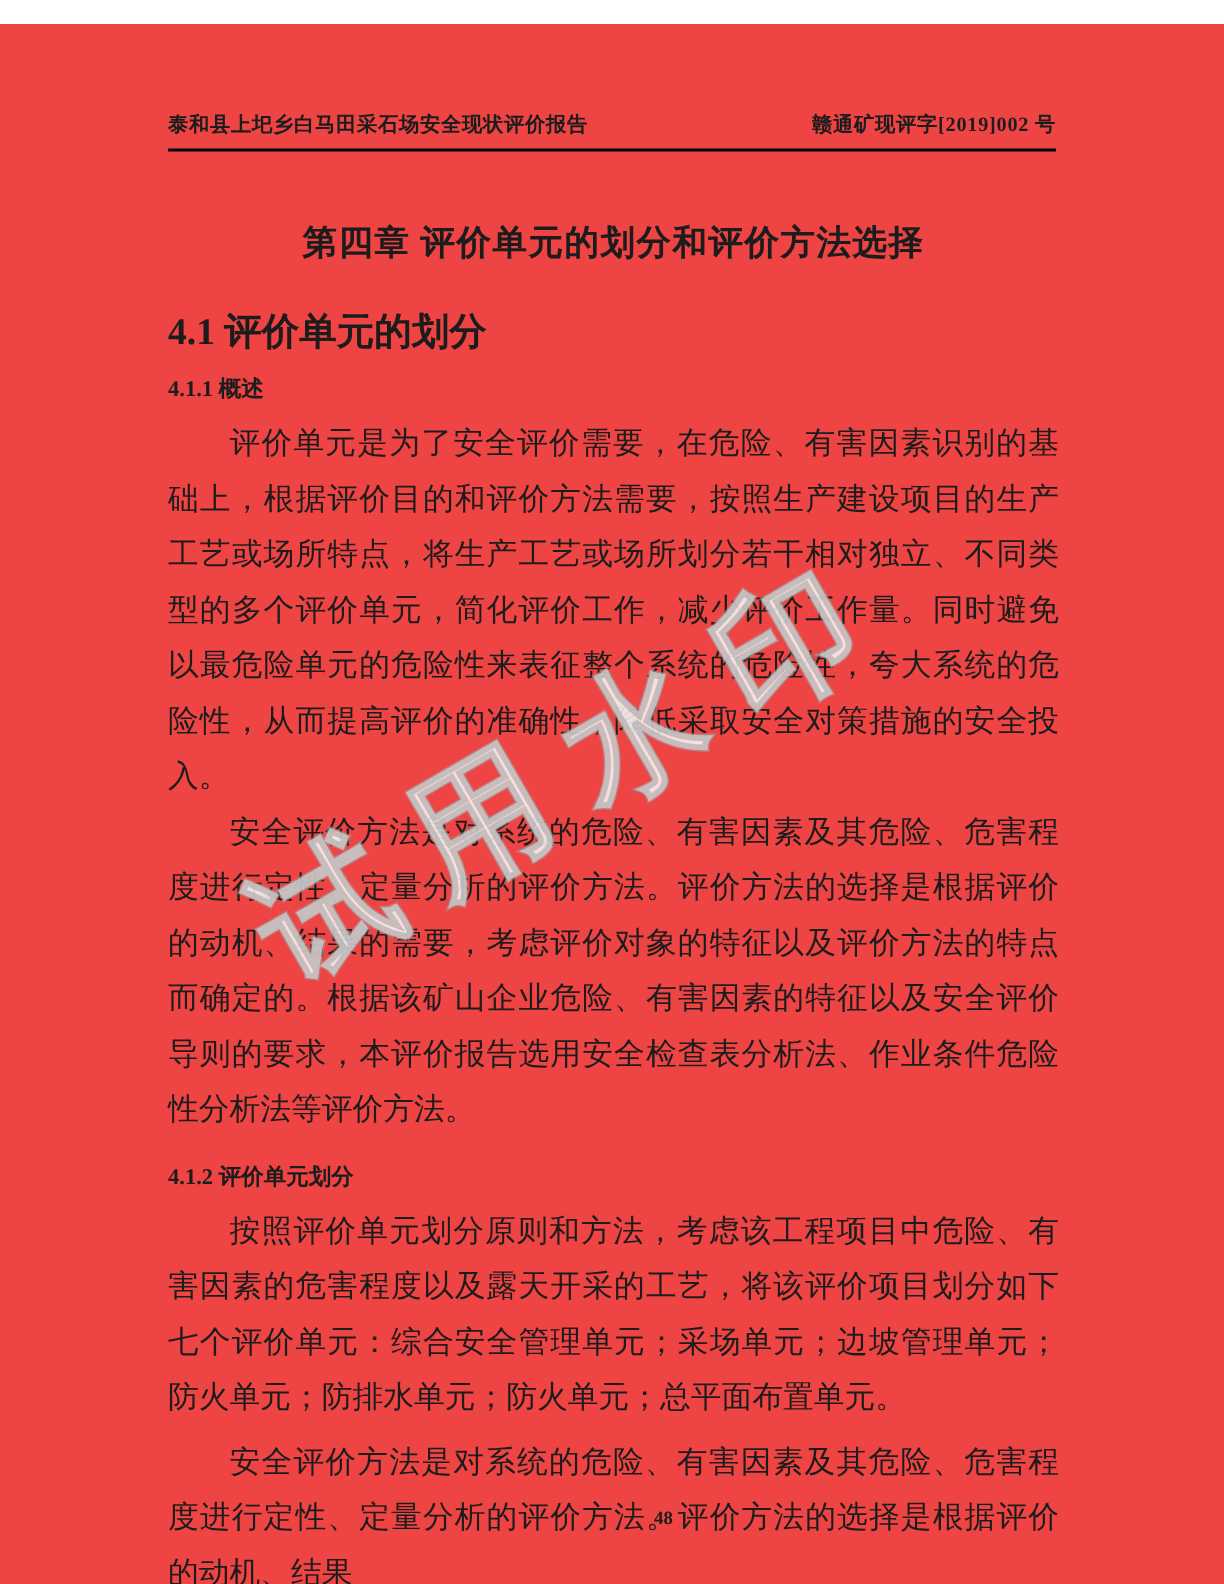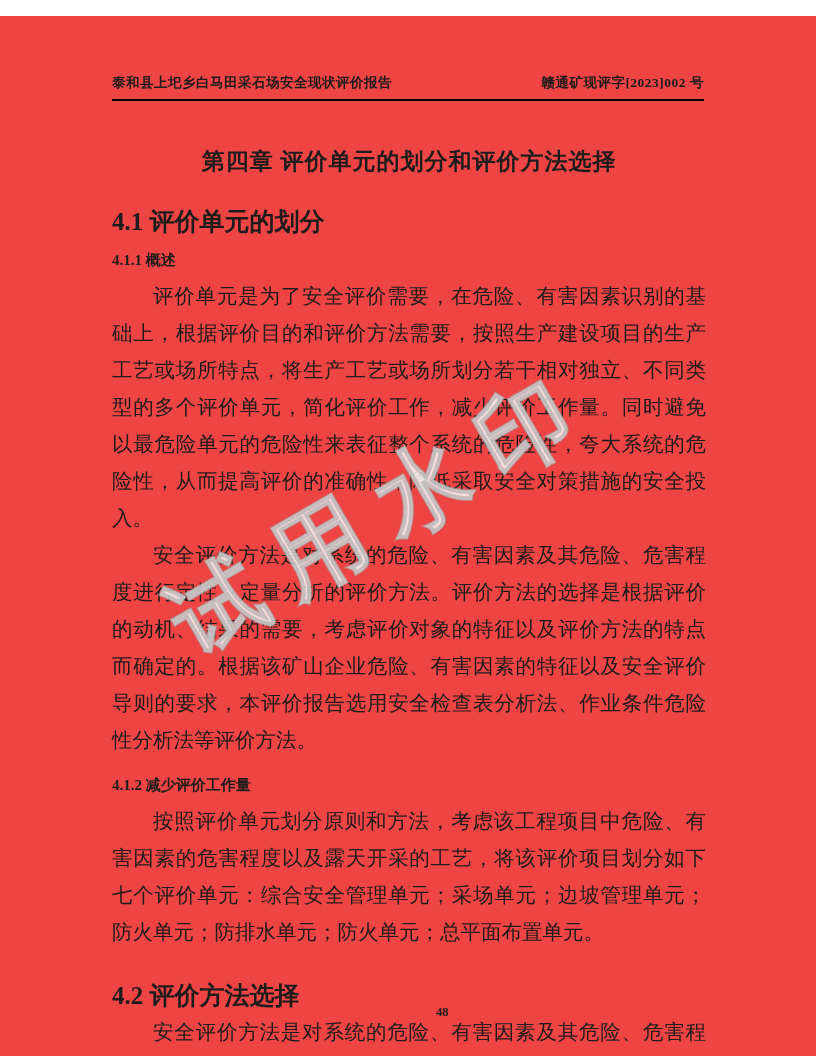--- a/index.html
+++ b/index.html
@@ -100,40 +100,39 @@
     font-weight: bold;
   }
 </style>
 </head>
 <body>
 
 <div class="page">
 
   <div class="page-header">
     <span>泰和县上圯乡白马田采石场安全现状评价报告</span>
-    <span>赣通矿现评字[2023]002 号</span>
+    <span>赣通矿现评字[2019]002 号</span>
   </div>
 
   <div class="content">
 
     <h1 class="chapter-title">第四章 评价单元的划分和评价方法选择</h1>
 
     <h2 class="h-level2">4.1 评价单元的划分</h2>
 
     <h3 class="h-level3">4.1.1 概述</h3>
 
     <p class="body-para">评价单元是为了安全评价需要，在危险、有害因素识别的基础上，根据评价目的和评价方法需要，按照生产建设项目的生产工艺或场所特点，将生产工艺或场所划分若干相对独立、不同类型的多个评价单元，简化评价工作，减少评价工作量。同时避免以最危险单元的危险性来表征整个系统的危险性，夸大系统的危险性，从而提高评价的准确性，降低采取安全对策措施的安全投入。</p>
 
     <p class="body-para no-gap">安全评价方法是对系统的危险、有害因素及其危险、危害程度进行定性、定量分析的评价方法。评价方法的选择是根据评价的动机、结果的需要，考虑评价对象的特征以及评价方法的特点而确定的。根据该矿山企业危险、有害因素的特征以及安全评价导则的要求，本评价报告选用安全检查表分析法、作业条件危险性分析法等评价方法。</p>
 
-    <h3 class="h-level3">4.1.2 减少评价工作量</h3>
+    <h3 class="h-level3">4.1.2 评价单元划分</h3>
 
     <p class="body-para">按照评价单元划分原则和方法，考虑该工程项目中危险、有害因素的危害程度以及露天开采的工艺，将该评价项目划分如下七个评价单元：综合安全管理单元；采场单元；边坡管理单元；防火单元；防排水单元；防火单元；总平面布置单元。</p>
 
-    <h2 class="h-level2">4.2 评价方法选择</h2>
 
     <p class="body-para">安全评价方法是对系统的危险、有害因素及其危险、危害程度进行定性、定量分析的评价方法。评价方法的选择是根据评价的动机、结果</p>
 
   </div>
 
   <div class="watermark">试用水印</div>
 
 
   <div class="footer-pagenum">48</div>
 

